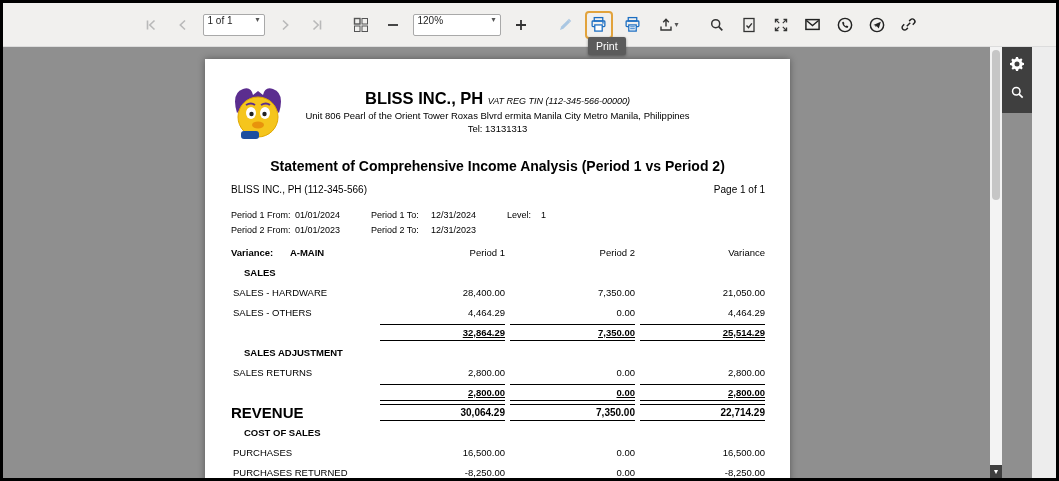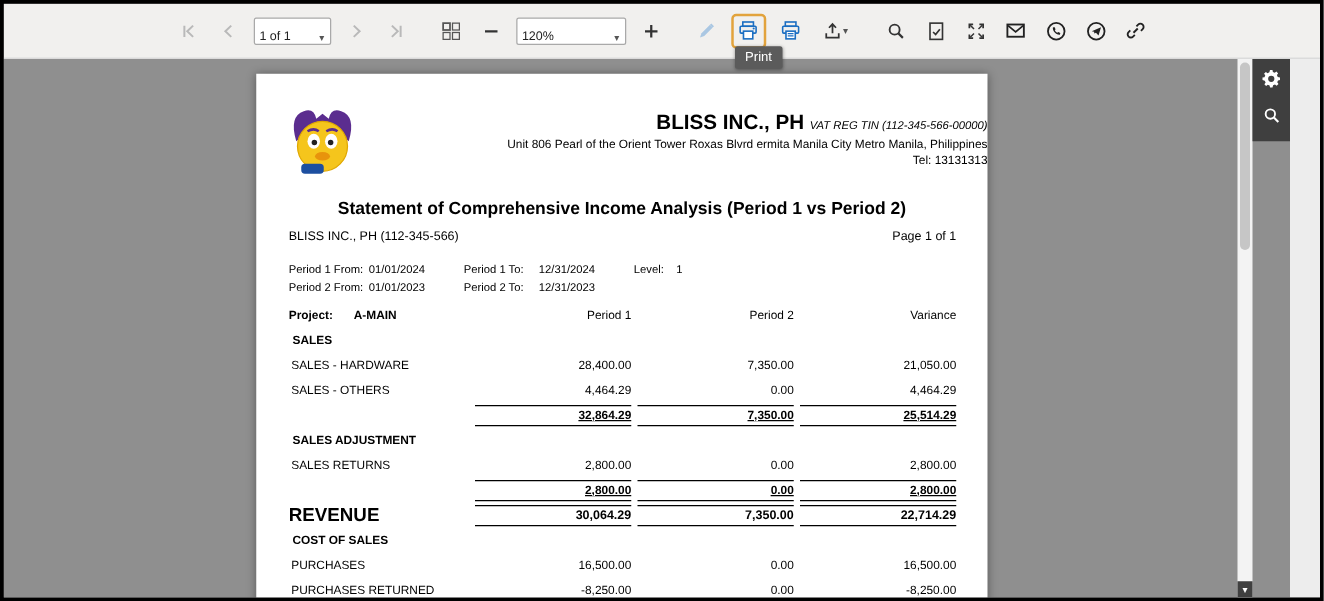--- a/index.html
+++ b/index.html
@@ -5,21 +5,21 @@
   html,body{margin:0;padding:0;background:#fff;}
   .app{width:1059px;height:481px;border:3px solid #000;box-sizing:border-box;position:relative;
        font-family:"Liberation Sans",sans-serif;overflow:hidden;background:#8f8f8f;}
   
   .toolbar{height:43px;background:#f1f0ee;border-bottom:1px solid #dcdcdc;display:flex;
            align-items:center;justify-content:center;gap:8px;position:relative;z-index:5;}
   .tbtn{width:24px;height:24px;display:flex;align-items:center;justify-content:center;cursor:pointer;
         border-radius:3px;flex:0 0 auto;}
   .tbtn svg{display:block;}
   .sel{height:20px;background:#fff;border:1px solid #a9a9a9;border-radius:2px;display:flex;
-       align-items:flex-end;justify-content:space-between;font-size:10px;color:#222;padding:0 4px;cursor:pointer;}
+       align-items:flex-start;justify-content:space-between;font-size:10px;color:#222;padding:0 4px;cursor:pointer;}
   .sel .caret{font-size:8px;color:#555;margin-left:6px;}
   .pagesel{width:52px;}
   .zoomsel{width:78px;}
   .print-wrap{border:2px solid #e2a33c;border-radius:4px;padding:1px;display:flex;align-items:center;justify-content:center;}
   .spacer{width:4px;flex:0 0 auto;}
   
   .tooltip{position:absolute;left:585px;top:34px;background:#5b5b5b;color:#fff;font-size:10.5px;
            padding:3px 8px;border-radius:2px;z-index:20;box-shadow:0 1px 3px rgba(0,0,0,.4);}
   
   .viewer{position:absolute;top:44px;left:0;right:0;bottom:0;background:#8f8f8f;overflow:hidden;}
@@ -28,38 +28,38 @@
              flex-direction:column;align-items:center;justify-content:space-around;padding:4px 0;box-sizing:border-box;}
   .side-tab{width:24px;height:24px;display:flex;align-items:center;justify-content:center;cursor:pointer;}
   .scrollbar{position:absolute;top:0;right:54px;width:12px;height:100%;background:#f3f3f3;}
   .scroll-thumb{position:absolute;top:3px;left:2px;width:8px;height:150px;background:#c6c6c6;border-radius:4px;}
   .scroll-down{position:absolute;right:54px;bottom:0;width:12px;height:13px;background:#3f3f3f;color:#fff;
                font-size:8px;display:flex;align-items:center;justify-content:center;cursor:pointer;}
   
   .page{position:absolute;left:202px;top:12px;width:585px;height:435px;background:#fff;
         box-shadow:0 0 7px rgba(0,0,0,.38);color:#000;}
   .logo{position:absolute;left:22px;top:24px;}
-  .company-block{position:absolute;top:30px;left:0;right:0;text-align:right;}
+  .company-block{position:absolute;top:30px;left:0;right:0;text-align:center;}
   .company-name{font-size:16.5px;font-weight:bold;}
   .company-vat{font-size:9px;font-style:italic;}
   .company-line{font-size:9.5px;margin-top:2px;}
   .report-title{position:absolute;top:99px;left:0;right:0;text-align:center;font-size:14px;font-weight:bold;}
   .meta-row{position:absolute;top:125px;left:26px;right:25px;display:flex;justify-content:space-between;font-size:10px;}
   .periods{position:absolute;top:148px;left:26px;font-size:9px;}
   .prow{display:flex;height:15px;align-items:center;}
   .pl1{width:64px;} .pv1{width:76px;} .pl2{width:60px;} .pv2{width:76px;} .pl3{width:34px;}
   
   .table{position:absolute;top:183px;left:0;right:0;}
   .trow{display:flex;align-items:center;height:20px;font-size:9.5px;padding-right:25px;}
   .tlabel{flex:1;padding-left:28px;}
   .tcell{width:125px;margin-left:5px;text-align:right;}
   .header-row .tlabel{padding-left:26px;}
   .header-row .project-l{font-weight:bold;}
   .header-row .project-v{font-weight:bold;margin-left:14px;}
-  .section .tlabel{padding-left:29px;font-weight:bold;}
+  .section .tlabel{padding-left:39px;font-weight:bold;}
   .total .tcell{font-weight:bold;border-top:1px solid #000;border-bottom:1px solid #000;padding:2px 0;text-decoration:underline;}
   .revenue .tlabel{padding-left:26px;font-weight:bold;font-size:15px;}
   .revenue .tcell{font-weight:bold;font-size:10px;border-top:1px solid #000;border-bottom:1px solid #000;padding:2px 0;}
 </style>
 </head>
 <body>
 
 <div class="app">
 
   <div class="toolbar">
@@ -273,21 +273,21 @@
           <span class="pl1">Period 2 From:</span>
           <span class="pv1">01/01/2023</span>
           <span class="pl2">Period 2 To:</span>
           <span class="pv2">12/31/2023</span>
         </div>
       </div>
 
       <div class="table">
         <div class="trow header-row">
           <div class="tlabel">
-            <span class="project-l">Project:</span>
+            <span class="project-l">Variance:</span>
             <span class="project-v">A-MAIN</span>
           </div>
           <div class="tcell">Period 1</div>
           <div class="tcell">Period 2</div>
           <div class="tcell">Variance</div>
         </div>
         <div>
             <div class="trow section">
               <div class="tlabel">SALES</div>
             </div>

